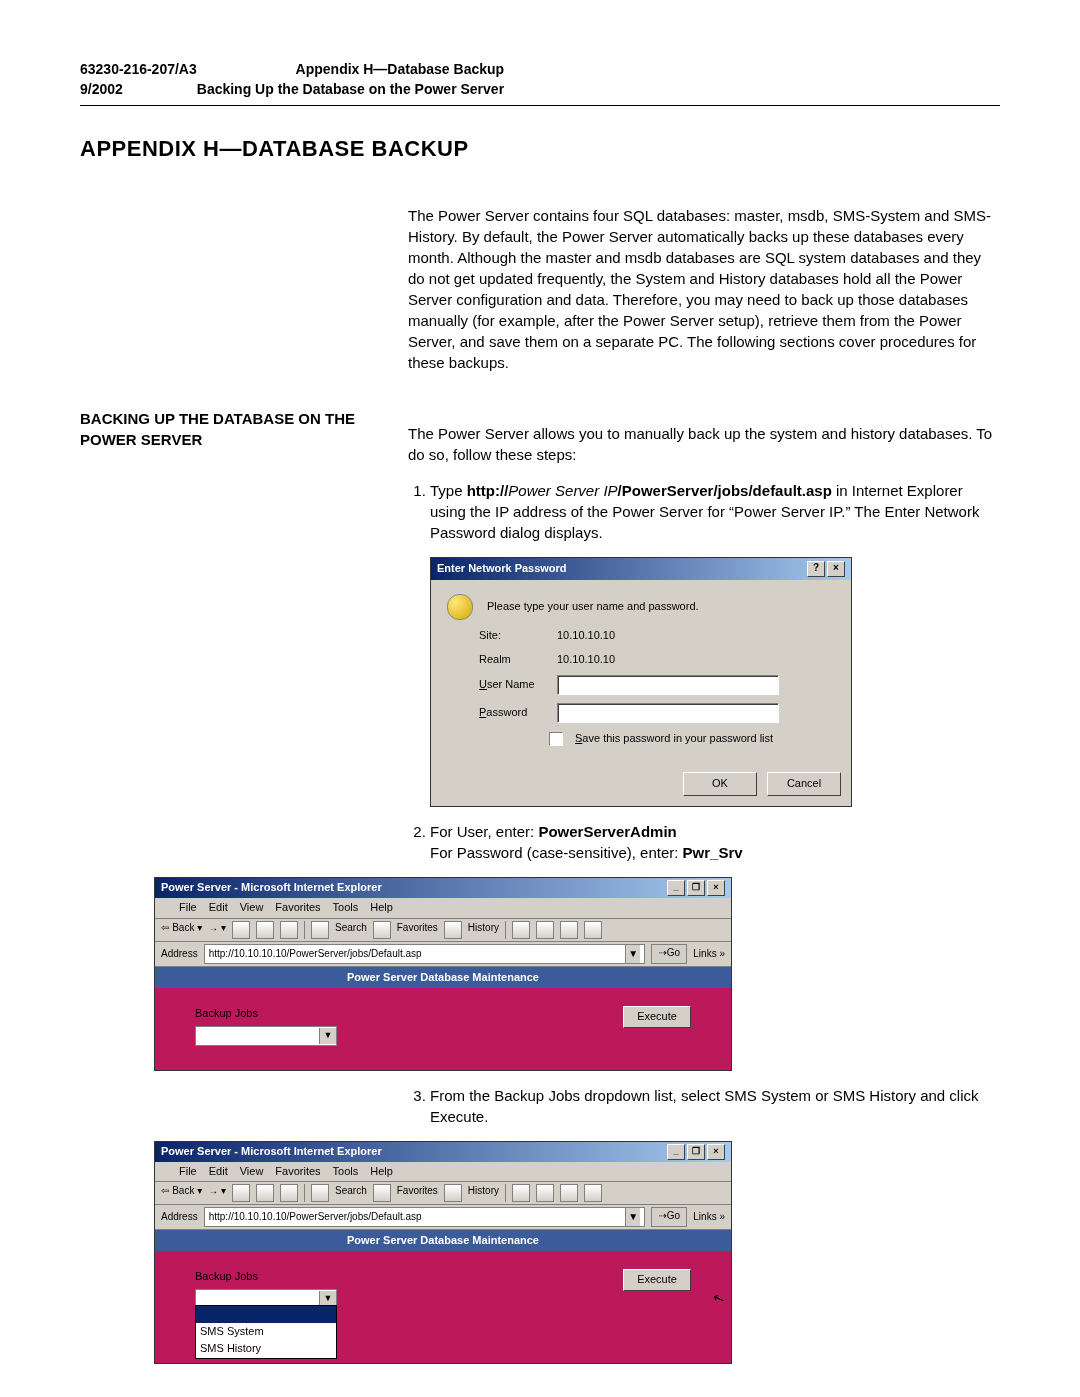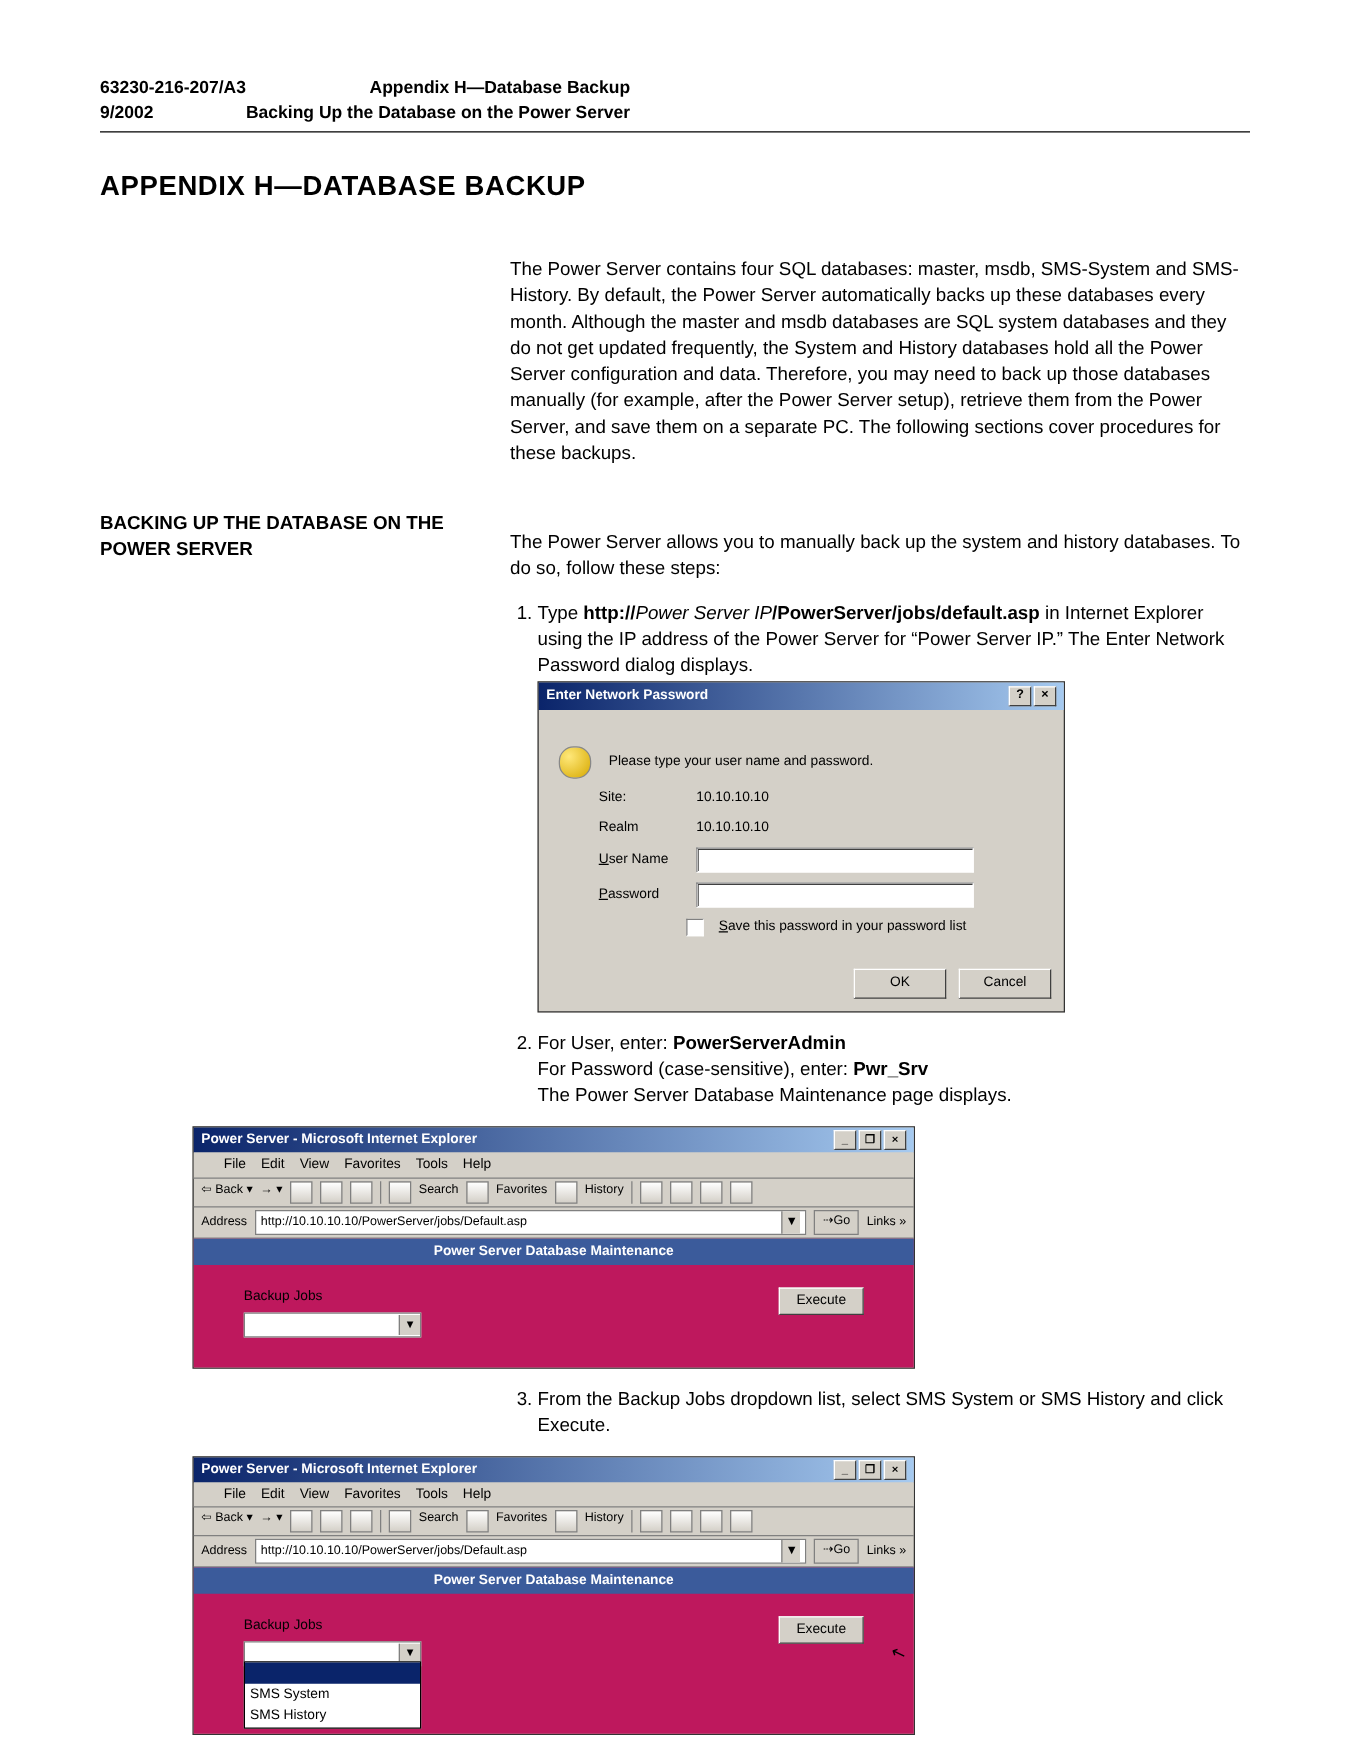--- a/index.html
+++ b/index.html
@@ -43,21 +43,21 @@
   .bold { font-weight: bold; }
   .italic { font-style: italic; }
 
   
   .enp-dialog {
     width: 420px;
     border: 1px solid #333;
     background: #d4d0c8;
     font-family: Tahoma, Arial, sans-serif;
     font-size: 11px;
-    margin: 2px 0 14px 0;
+    margin: 14px 0 14px 0;
   }
   .enp-title {
     background: linear-gradient(to right, #0a246a, #a6caf0);
     color: #fff;
     font-weight: bold;
     padding: 3px 6px;
     display: flex;
     justify-content: space-between;
     align-items: center;
   }
@@ -66,21 +66,21 @@
     width: 16px; height: 14px;
     background: #d4d0c8;
     border: 1px solid #fff;
     border-right-color: #404040;
     border-bottom-color: #404040;
     color: #000;
     font-size: 10px;
     line-height: 12px;
     text-align: center;
   }
-  .enp-body { padding: 29px 16px 12px 16px; }
+  .enp-body { padding: 14px 16px 12px 16px; }
   .enp-row { display: flex; align-items: center; margin-bottom: 8px; gap: 8px; }
   .enp-key {
     width: 24px; height: 24px;
     border-radius: 12px;
     background: radial-gradient(circle at 30% 30%, #ffe87a, #d7a900);
     border: 1px solid #888;
     flex: 0 0 24px;
     margin-right: 6px;
   }
   .enp-label { width: 70px; }
@@ -331,21 +331,20 @@
             <div class="enp-btns">
               <div class="enp-btn">OK</div>
               <div class="enp-btn">Cancel</div>
             </div>
           </div>
         </li>
 
         <li>
           <span>For User, enter: </span><span class="bold">PowerServerAdmin</span><br>
           <span>For Password (case-sensitive), enter: </span><span class="bold">Pwr_Srv</span><br>
-          <span>The Power Server Database Maintenance page displays.</span>
 
           
           <div class="ie-window">
             <div class="ie-title">
               <span>Power Server - Microsoft Internet Explorer</span>
               <span class="ctrls">
                 <span class="ctrl">_</span>
                 <span class="ctrl">❐</span>
                 <span class="ctrl">×</span>
               </span>

